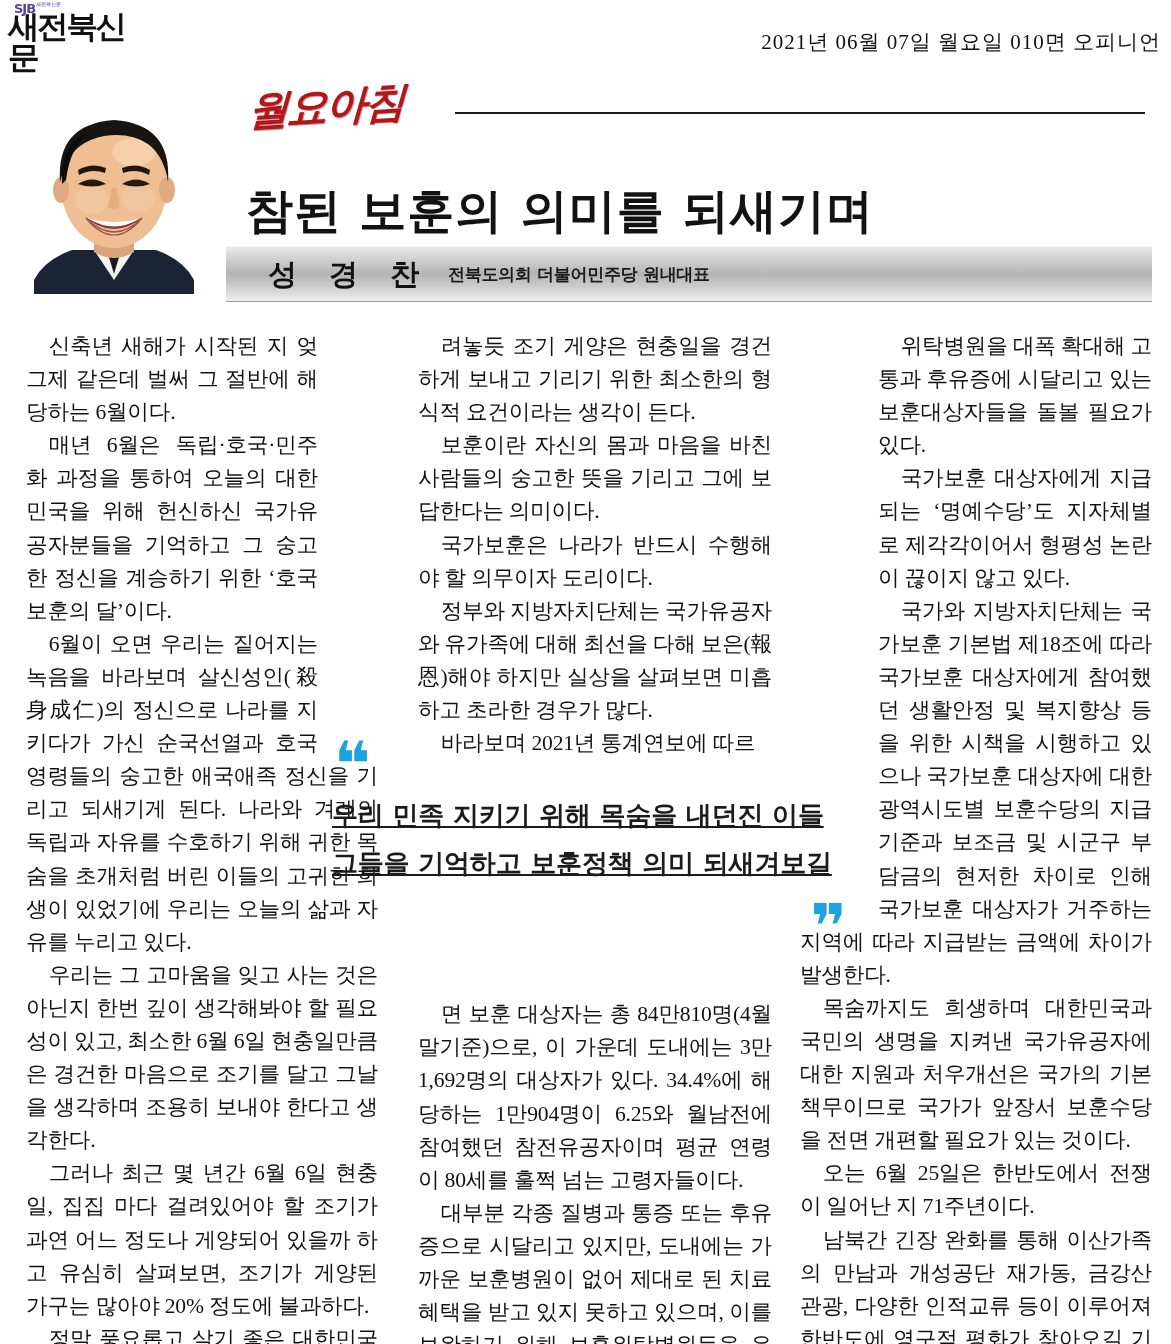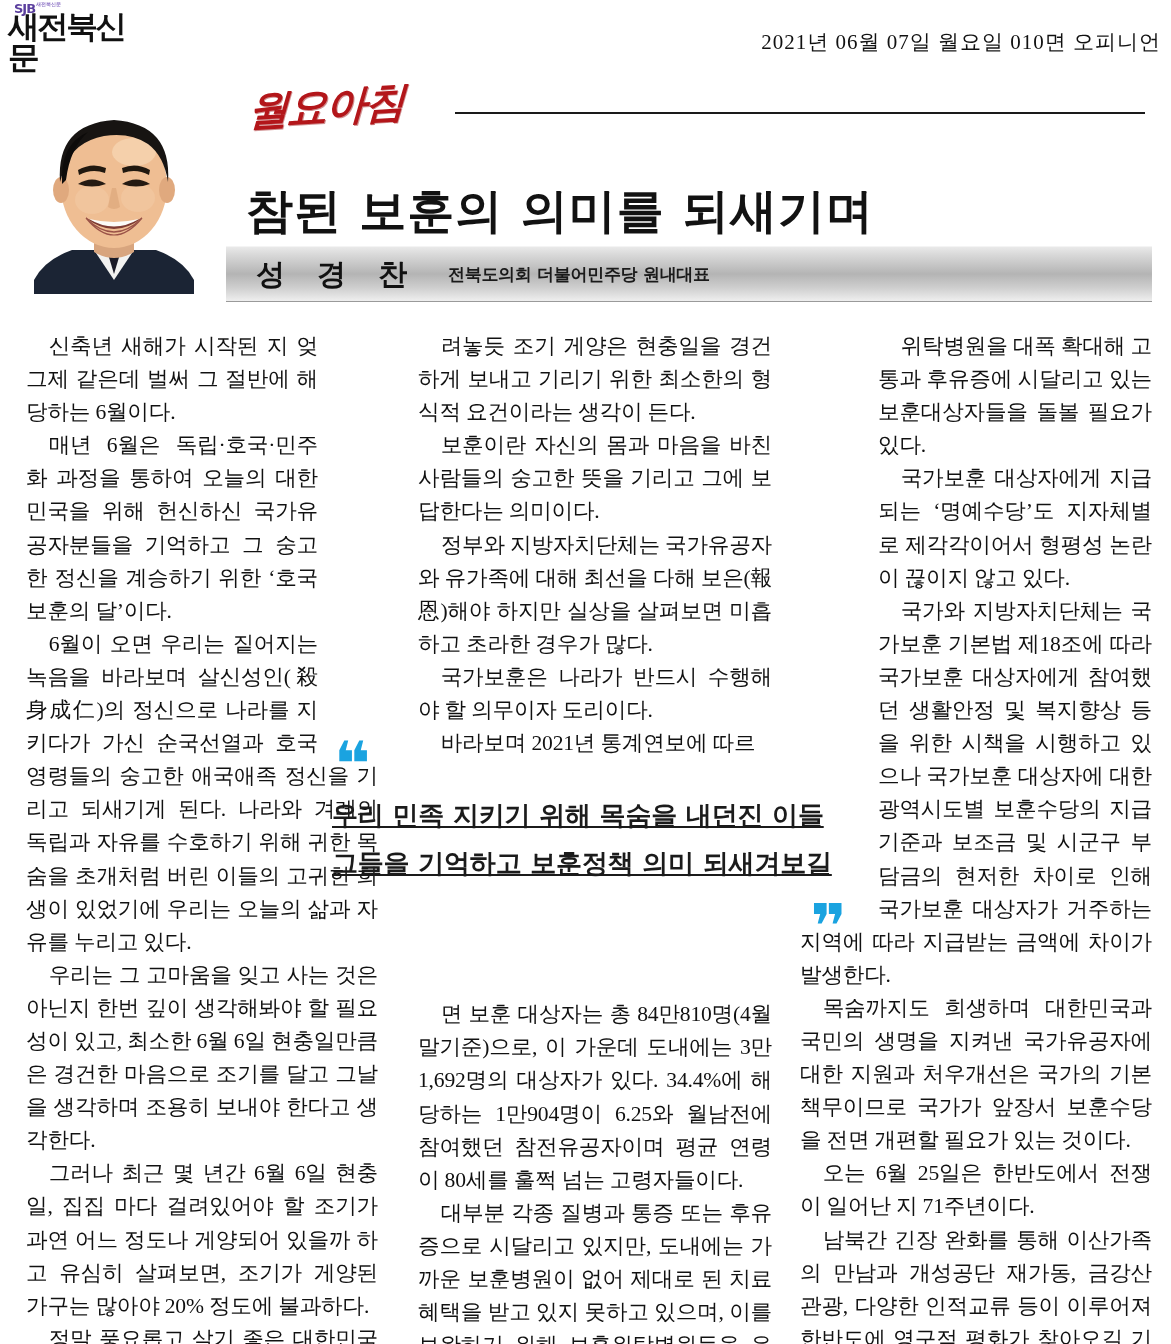--- a/index.html
+++ b/index.html
@@ -129,21 +129,21 @@
     width: 926px;
     height: 54px;
     background: linear-gradient(180deg,
         #e9e9e9 0%, #d9d9d9 14%, #b4b4b4 50%,
         #cfcfcf 76%, #efefef 100%);
     border-top: 1px solid #f4f4f4;
     border-bottom: 1px solid #9a9a9a;
   }
   .byline-name {
     position: absolute;
-    left: 30px; top: 8px;
+    left: 42px; top: 8px;
     font-family: "DejaVu Sans", sans-serif;
     font-size: 29px;
     font-weight: 700;
     letter-spacing: 11px;
     color: #111;
     line-height: 38px;
   }
   .byline-role {
     position: absolute;
     left: 222px; top: 14px;
@@ -304,22 +304,22 @@
     <p>6월이 오면 우리는 짙어지는 녹음을 바라보며 살신성인(殺身成仁)의 정신으로 나라를 지키다가 가신 순국선열과 호국영령들의 숭고한 애국애족 정신을 기리고 되새기게 된다. 나라와 겨레의 독립과 자유를 수호하기 위해 귀한 목숨을 초개처럼 버린 이들의 고귀한 희생이 있었기에 우리는 오늘의 삶과 자유를 누리고 있다.</p>
     <p>우리는 그 고마움을 잊고 사는 것은 아닌지 한번 깊이 생각해봐야 할 필요성이 있고, 최소한 6월 6일 현충일만큼은 경건한 마음으로 조기를 달고 그날을 생각하며 조용히 보내야 한다고 생각한다.</p>
     <p>그러나 최근 몇 년간 6월 6일 현충일, 집집 마다 걸려있어야 할 조기가 과연 어느 정도나 게양되어 있을까 하고 유심히 살펴보면, 조기가 게양된 가구는 많아야 20% 정도에 불과하다.</p>
     <p>정말 풍요롭고 살기 좋은 대한민국에서 이 시대를 살아가는 후손으로서 부끄럽고 안타까울 뿐이다.</p>
 
   </div>
 
   <div class="col" id="col2">
     <p>려놓듯 조기 게양은 현충일을 경건하게 보내고 기리기 위한 최소한의 형식적 요건이라는 생각이 든다.</p>
     <p>보훈이란 자신의 몸과 마음을 바친 사람들의 숭고한 뜻을 기리고 그에 보답한다는 의미이다.</p>
+    <p>국가보훈은 나라가 반드시 수행해야 할 의무이자 도리이다.</p>
     <p>정부와 지방자치단체는 국가유공자와 유가족에 대해 최선을 다해 보은(報恩)해야 하지만 실상을 살펴보면 미흡하고 초라한 경우가 많다.</p>
-    <p>국가보훈은 나라가 반드시 수행해야 할 의무이자 도리이다.</p>
     <p>바라보며 2021년 통계연보에 따르</p>
     <div style="height:238px"></div>
     <p>면 보훈 대상자는 총 84만810명(4월말기준)으로, 이 가운데 도내에는 3만1,692명의 대상자가 있다. 34.4%에 해당하는 1만904명이 6.25와 월남전에 참여했던 참전유공자이며 평균 연령이 80세를 훌쩍 넘는 고령자들이다.</p>
     <p>대부분 각종 질병과 통증 또는 후유증으로 시달리고 있지만, 도내에는 가까운 보훈병원이 없어 제대로 된 치료 혜택을 받고 있지 못하고 있으며, 이를 보완하기 위해 보훈위탁병원등을 운영하고 있지만 농어촌지역의 경우 이마저도 이용하기가 쉽지 않다. 도내에 보훈병원설립과 보훈</p>
   </div>
 
   <div class="col" id="col3">
     <div class="shape-c3-top"></div>
     <p>위탁병원을 대폭 확대해 고통과 후유증에 시달리고 있는 보훈대상자들을 돌볼 필요가 있다.</p>
     <p>국가보훈 대상자에게 지급되는 ‘명예수당’도 지자체별로 제각각이어서 형평성 논란이 끊이지 않고 있다.</p>

